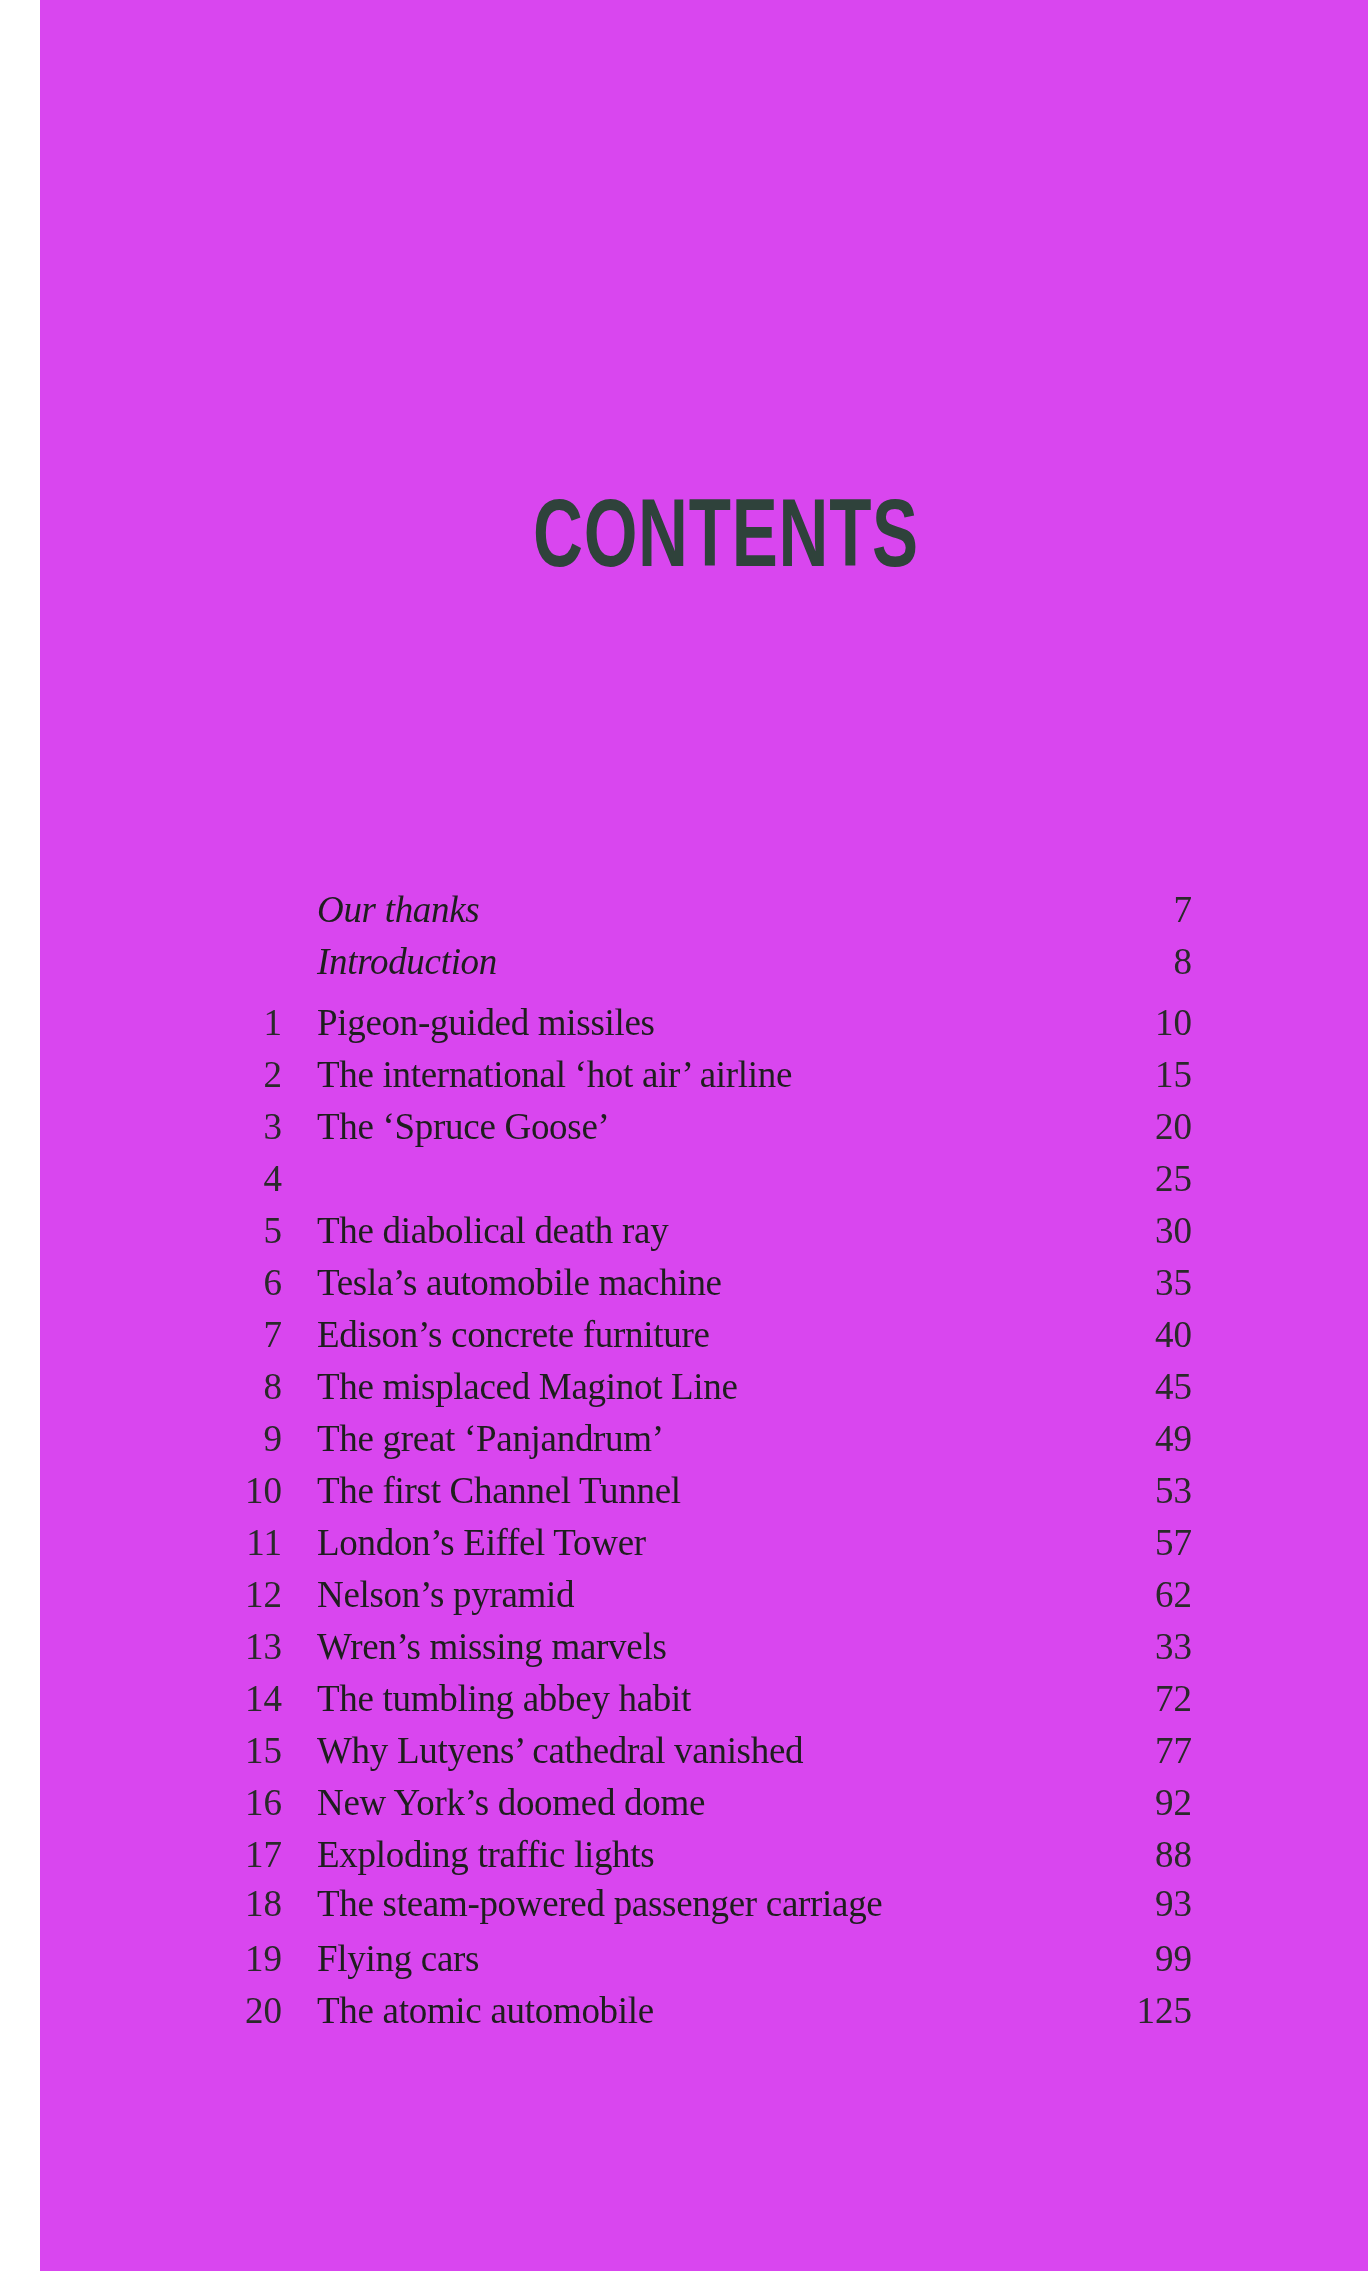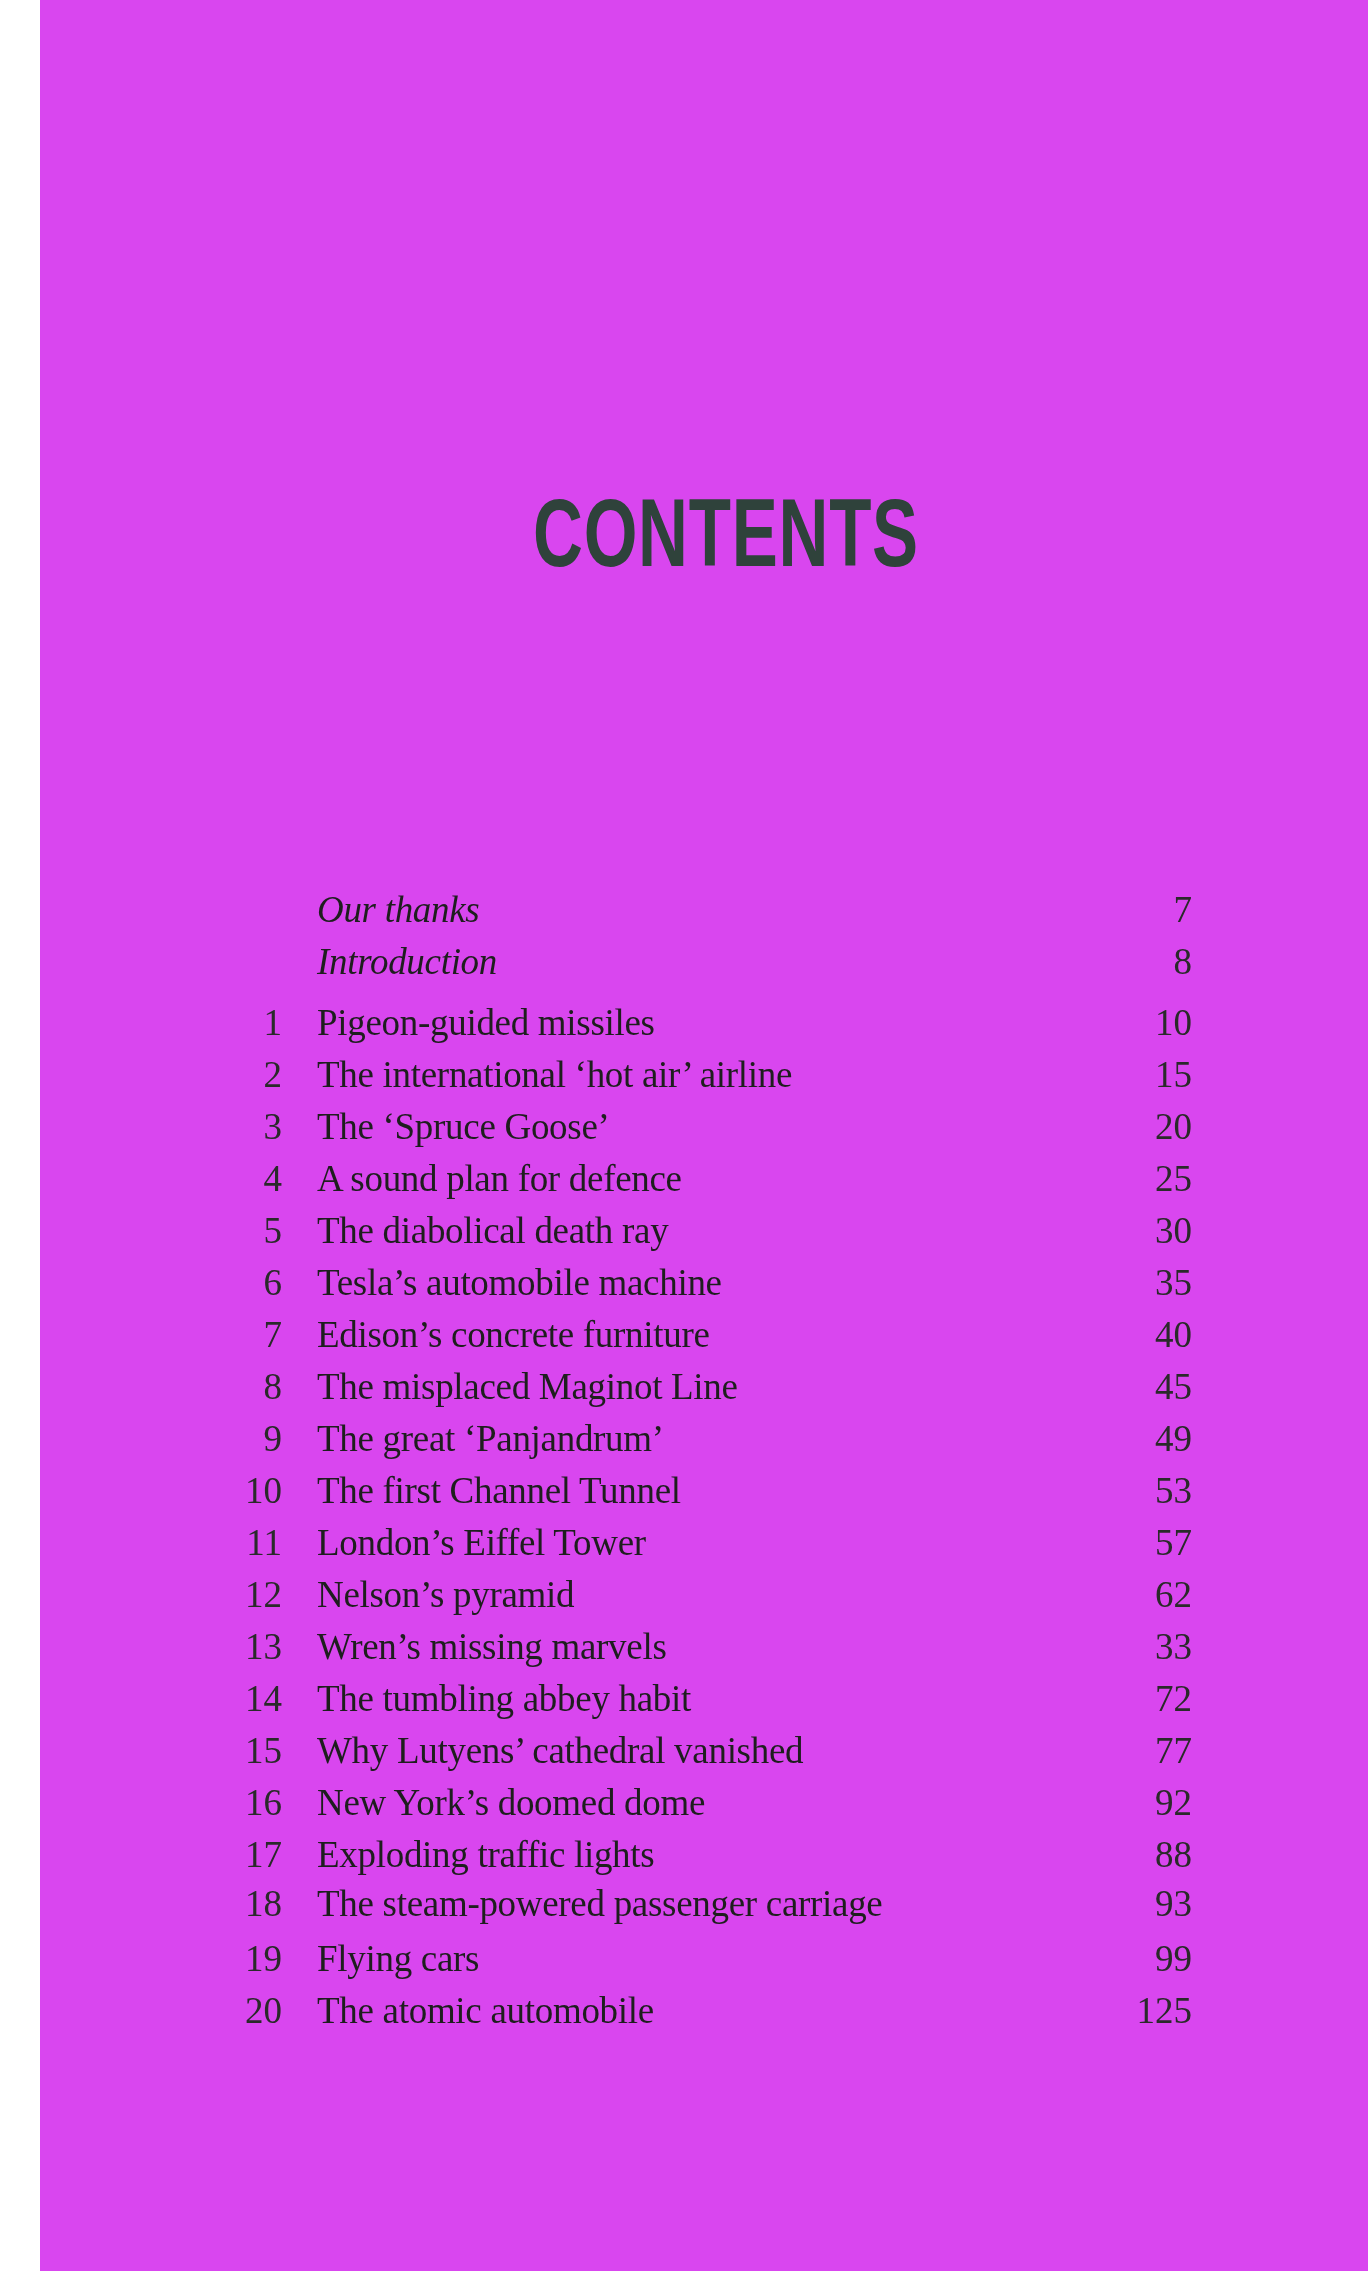--- a/index.html
+++ b/index.html
@@ -46,21 +46,20 @@
       <span class="title">The international ‘hot air’ airline</span>
       <span class="page-num">15</span>
     </div>
     <div class="row" style="top:1101px">
       <span class="num">3</span>
       <span class="title">The ‘Spruce Goose’</span>
       <span class="page-num">20</span>
     </div>
     <div class="row" style="top:1153px">
       <span class="num">4</span>
-      <span class="title">A sound plan for defence</span>
       <span class="page-num">25</span>
     </div>
     <div class="row" style="top:1205px">
       <span class="num">5</span>
       <span class="title">The diabolical death ray</span>
       <span class="page-num">30</span>
     </div>
     <div class="row" style="top:1257px">
       <span class="num">6</span>
       <span class="title">Tesla’s automobile machine</span>

